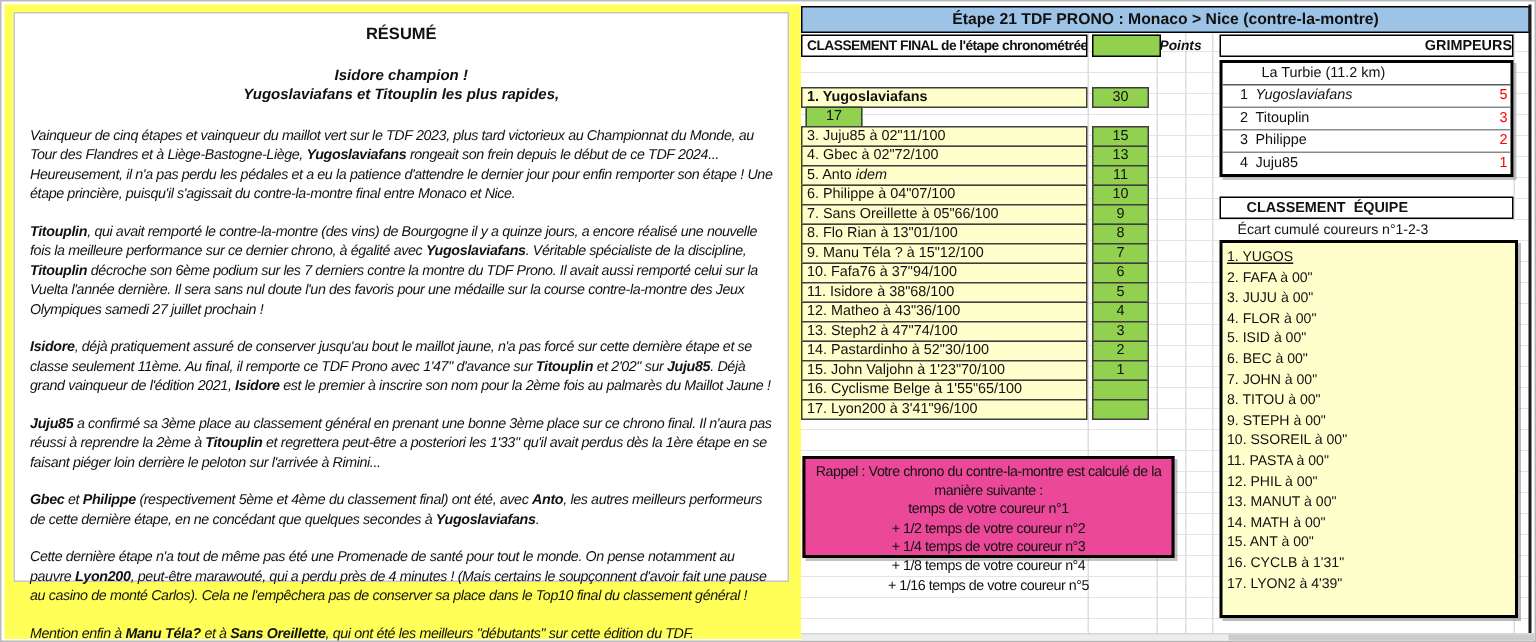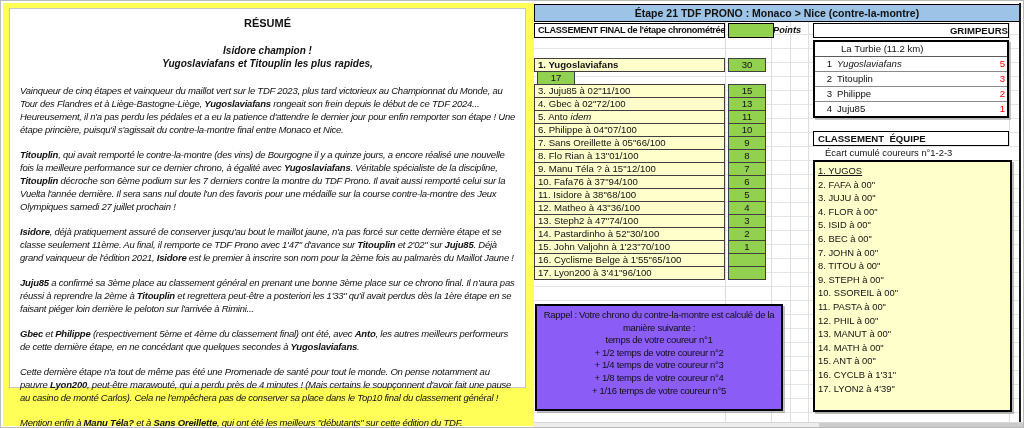--- a/index.html
+++ b/index.html
@@ -49,30 +49,30 @@
   .grim-col{height:14px;border-bottom:1px solid #5a5a5a;font-size:9.6px;line-height:13px;padding-left:26px;}
   .grow{display:flex;height:14px;border-bottom:1px solid #8a8a8a;font-size:9.6px;line-height:13px;}
   .grow:last-child{border-bottom:none;}
   .gpos{width:22px;text-align:right;padding-right:5px;box-sizing:border-box;}
   .gname{flex:1;}
   .gname.it{font-style:italic;}
   .gpts{width:13px;color:#FF0000;text-align:right;padding-right:2px;box-sizing:border-box;}
 
   
   .eq-head{position:absolute;left:812px;top:130px;width:196px;height:15px;background:#fff;
-    border:1px solid #000;box-sizing:border-box;font-weight:bold;font-size:9.6px;line-height:13px;padding-left:4px;white-space:pre;}
+    border:1px solid #000;box-sizing:border-box;font-weight:bold;font-size:9.6px;line-height:13px;padding-left:17px;white-space:pre;}
   .eq-sub{position:absolute;left:822px;top:146px;width:196px;height:13px;background:#fff;
     font-size:9.4px;line-height:12px;padding-left:2px;box-sizing:border-box;}
   .eq-block{position:absolute;left:812px;top:159px;width:199px;height:252px;background:#FFFFCC;
     border:2px solid #000;box-sizing:border-box;box-shadow:2px 2px 0 rgba(120,120,120,.5);padding:2px 0 0 3px;}
   .erow{font-size:9.4px;line-height:13.6px;height:13.6px;white-space:nowrap;}
   .u{text-decoration:underline;}
 
   
-  .rappel{position:absolute;left:534px;top:303px;width:248px;height:107px;background:#8b5cf6;border:2px solid #000;
+  .rappel{position:absolute;left:534px;top:303px;width:248px;height:68px;background:#ec4899;border:2px solid #000;
     box-sizing:border-box;box-shadow:2px 2px 0 rgba(120,120,120,.45);text-align:center;
     font-size:9.5px;letter-spacing:-0.3px;line-height:12.6px;padding-top:3px;}
 
   
   .hstrip{position:absolute;left:533px;top:421px;width:491px;height:7px;background:#ededed;border-top:1px solid #d6d6d6;box-sizing:border-box;}
   .hhandle{position:absolute;left:818px;top:422px;width:206px;height:5px;background:#cccccc;}
 </style>
 </head>
 <body>
 

